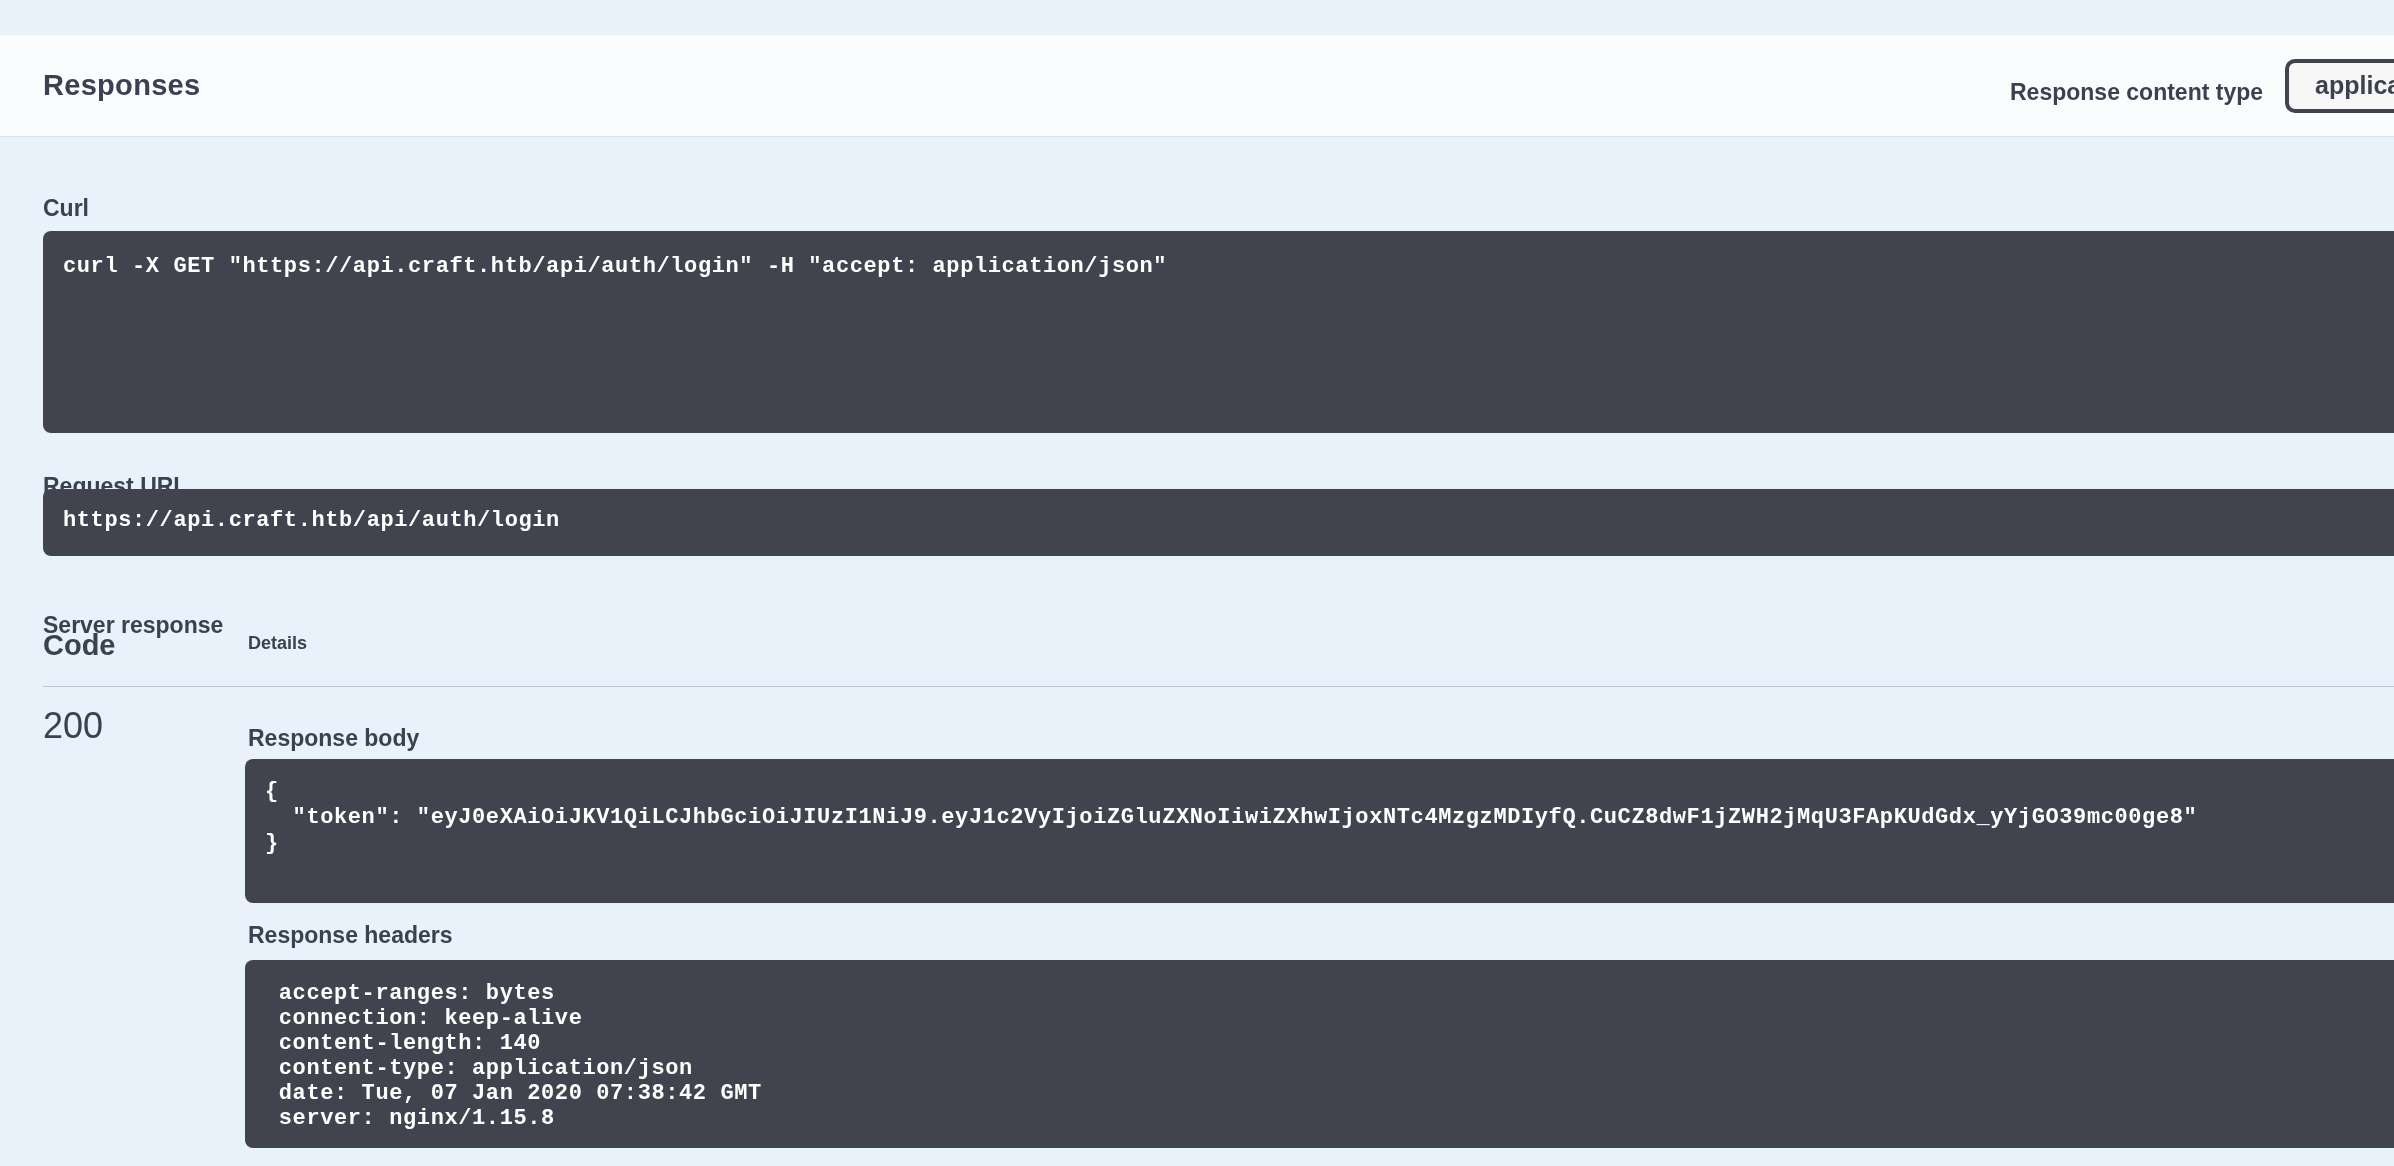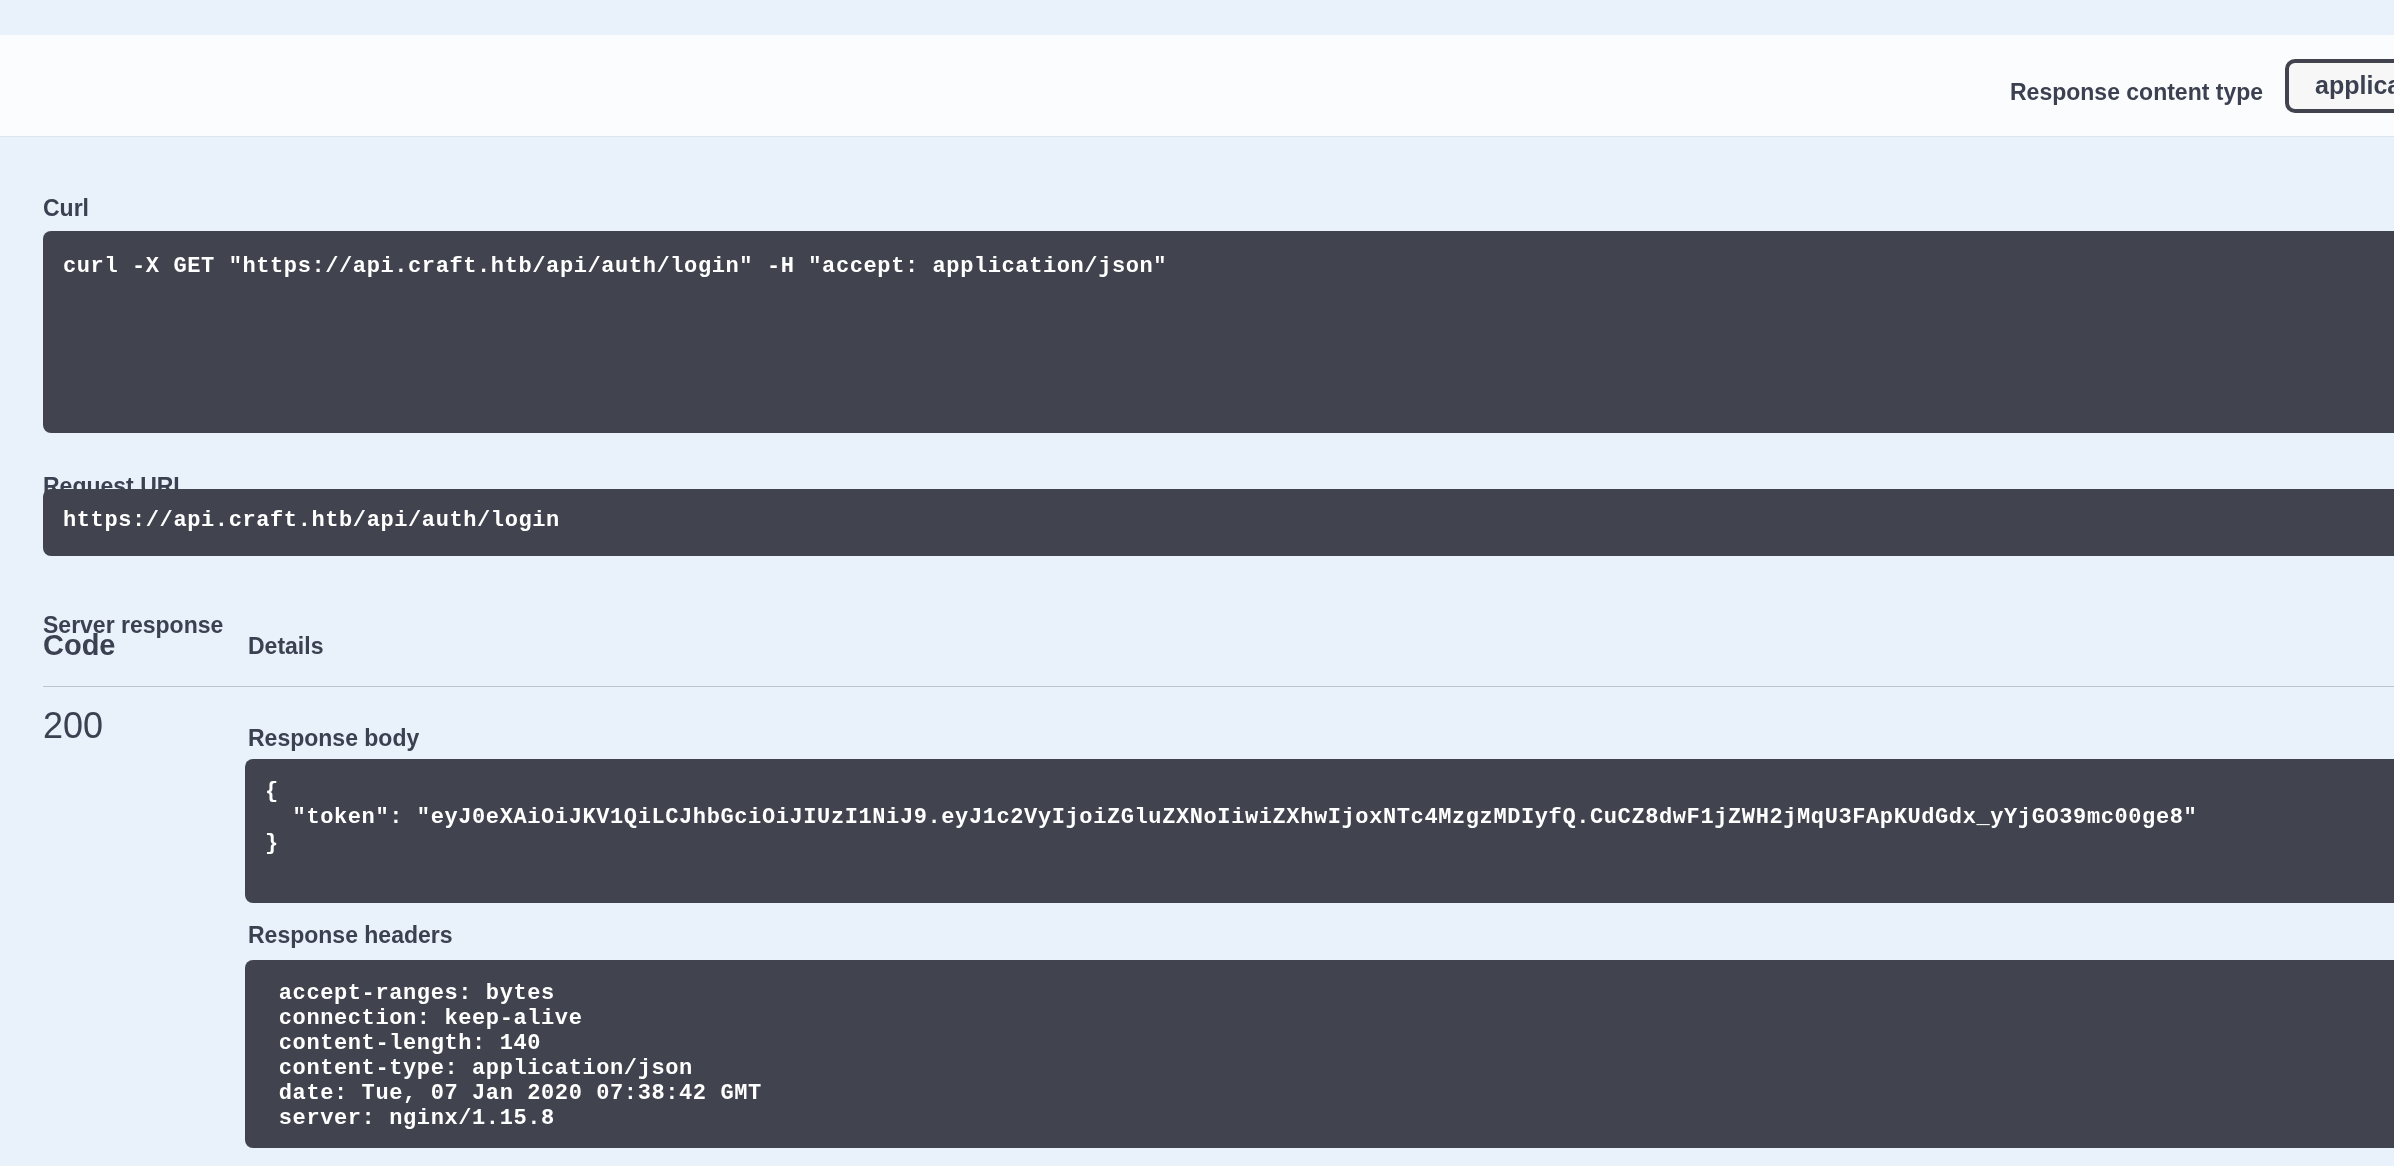--- a/index.html
+++ b/index.html
@@ -83,21 +83,21 @@
   .requrl-label     { left: 43px; top: 473px; }
   .requrl-block     { top: 489px; height: 67px; padding: 19px 20px; }
   .servresp-label   { left: 43px; top: 572px; margin-top: 40px; }
 
   .th-code {
     position: absolute; left: 43px; top: 629px;
     font-size: 29px; font-weight: bold; color: #3b4151;
   }
   .th-details {
     position: absolute; left: 248px; top: 633px;
-    font-size: 23px; font-weight: bold; color: #3b4151;
+    font-size: 18px; font-weight: bold; color: #3b4151;
   }
   .thead-divider {
     position: absolute; left: 43px; right: 0; top: 686px;
     height: 1px; background: rgba(59,65,81,0.25);
   }
   .row-code {
     position: absolute; left: 43px; top: 705px;
     font-size: 36px; font-weight: normal; color: #3b4151;
   }
   .respbody-label   { left: 248px; top: 725px; }
@@ -106,20 +106,21 @@
   .respheaders-label{ left: 248px; top: 922px; }
   .respheaders-block{ left: 245px; top: 960px; height: 188px; padding: 21px 20px; }
   .respheaders-block pre { line-height: 25px; }
 </style>
 </head>
 <body>
 
 <div id="screen">
 
   <div class="section-header">
+    <div class="section-title">Responses</div>
     <div class="content-type-group">
       <span class="content-type-label">Response content type</span>
       <div class="content-type-select">
         <span>application/json</span>
       </div>
     </div>
   </div>
 
   <div class="block-label curl-label">Curl</div>
   <div class="code-block curl-block">

